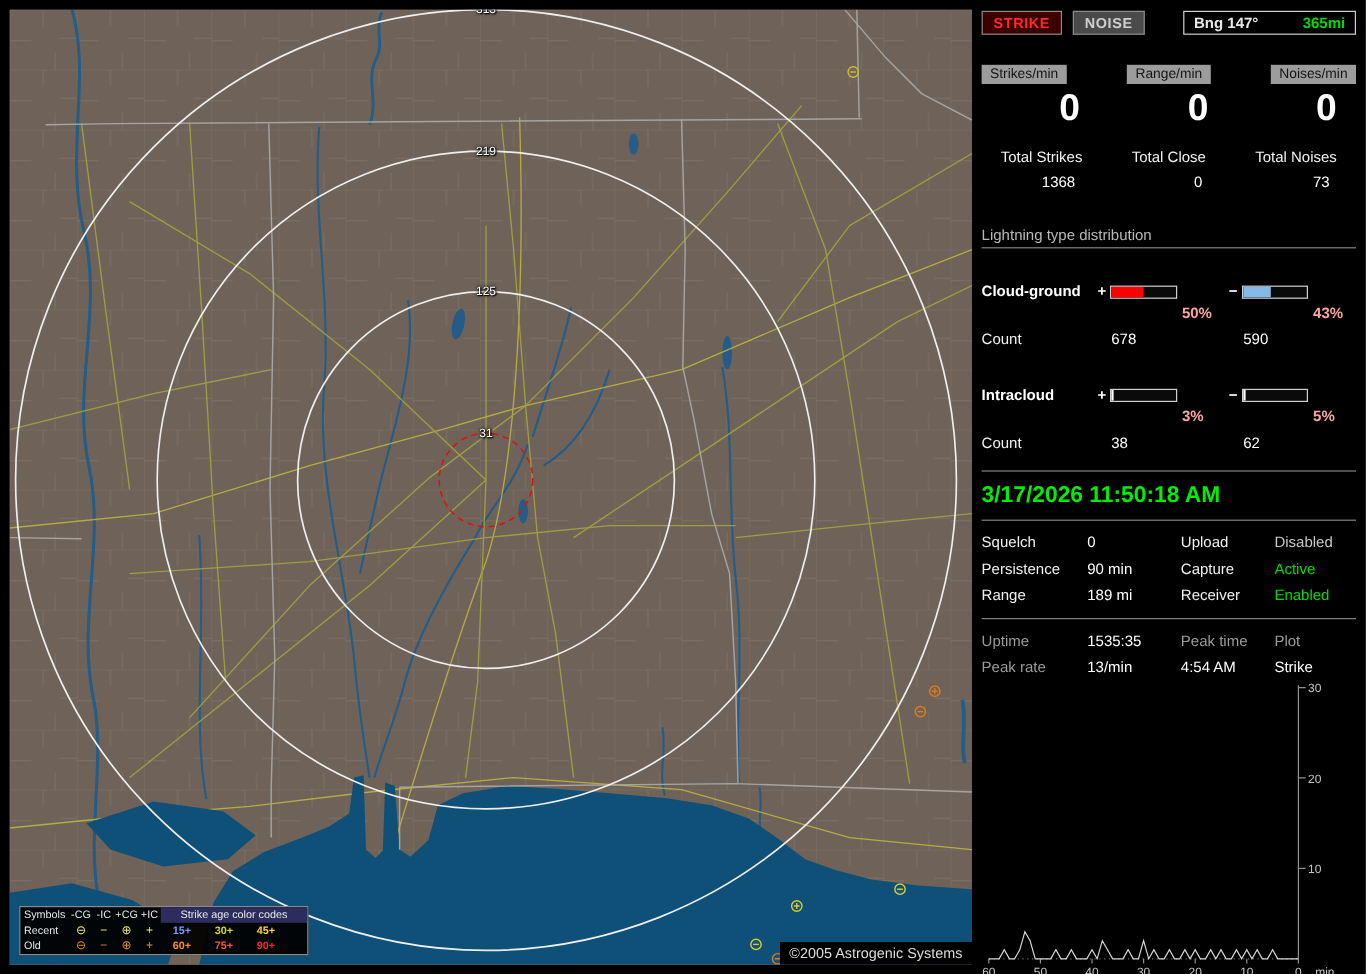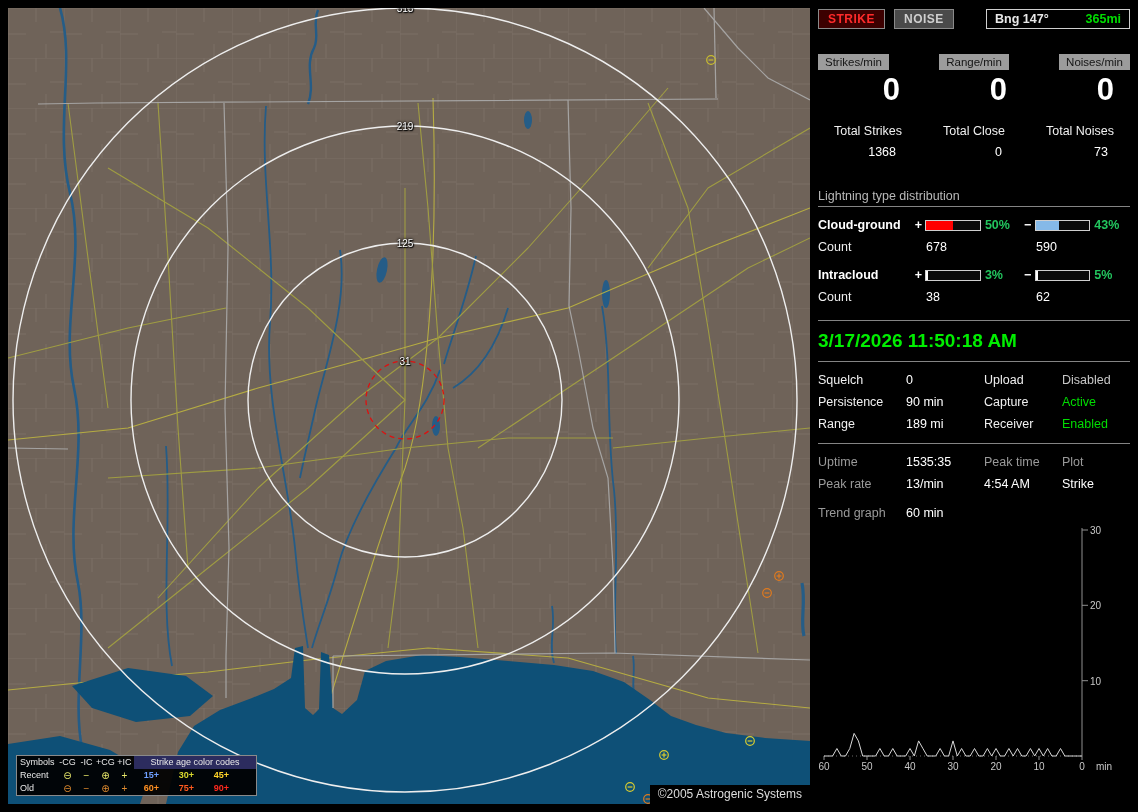--- a/index.html
+++ b/index.html
@@ -46,21 +46,21 @@
   .total{width:100px;}
   .total-label{text-align:center;color:#f0f0f0;}
   .total-value{text-align:right;padding-right:22px;margin-top:7px;color:#fff;}
   .dist-title{color:#b9b9b9;margin-top:30px;padding-bottom:3px;border-bottom:1px solid #848484;}
   .dist-row{display:flex;align-items:center;margin-top:11px;}
   .dist-label{width:94px;font-weight:bold;color:#fff;}
   .sign{width:14px;text-align:center;font-weight:bold;color:#fff;}
   .bar{display:inline-block;box-sizing:border-box;width:56px;height:11px;border:1px solid #cfcfcf;
     background:#0a0a0a;overflow:hidden;}
   .bar-fill{display:block;height:100%;width:0;}
-  .pct{width:36px;margin-left:4px;font-weight:bold;color:#22c55e;}
+  .pct{width:36px;margin-left:4px;font-weight:bold;color:#fca5a5;margin-top:36px;}
   .count-row{display:flex;margin-top:8px;color:#fff;}
   .count-label{width:108px;color:#f0f0f0;}
   .count-v1{width:110px;}
   .divider{border-top:1px solid #848484;}
   .d1{margin-top:16px;} .d2{margin-top:9px;} .d3{margin-top:12px;}
   .clock{font-size:19px;font-weight:bold;margin-top:9px;}
   .grid4{display:grid;grid-template-columns:88px 78px 78px 1fr;row-gap:8px;margin-top:11px;}
   .dim{color:#9a9a9a;}
   .lite{color:#f0f0f0;}
   .white{color:#fff;}
@@ -325,24 +325,20 @@
     <span class="white">1535:35</span>
     <span class="dim">Peak time</span>
     <span class="dim">Plot</span>
 
     <span class="dim">Peak rate</span>
     <span class="white">13/min</span>
     <span class="white">4:54 AM</span>
     <span class="white">Strike</span>
   </div>
 
-  <div class="trend-row">
-    <span class="dim">Trend graph</span>
-    <span class="white">60 min</span>
-  </div>
 
   <svg id="trend-svg" width="312" height="252">
     <line x1="264" y1="4" x2="264" y2="232" stroke="#909090" stroke-width="1"></line>
     <line x1="6" y1="232" x2="264" y2="232" stroke="#6a6a6a" stroke-width="1" stroke-dasharray="1 3"></line>
 
     <line x1="264" y1="6" x2="270" y2="6" stroke="#909090"></line>
     <line x1="264" y1="81.3" x2="270" y2="81.3" stroke="#909090"></line>
     <line x1="264" y1="156.7" x2="270" y2="156.7" stroke="#909090"></line>
 
     <line x1="6" y1="232" x2="6" y2="236" stroke="#909090"></line>

